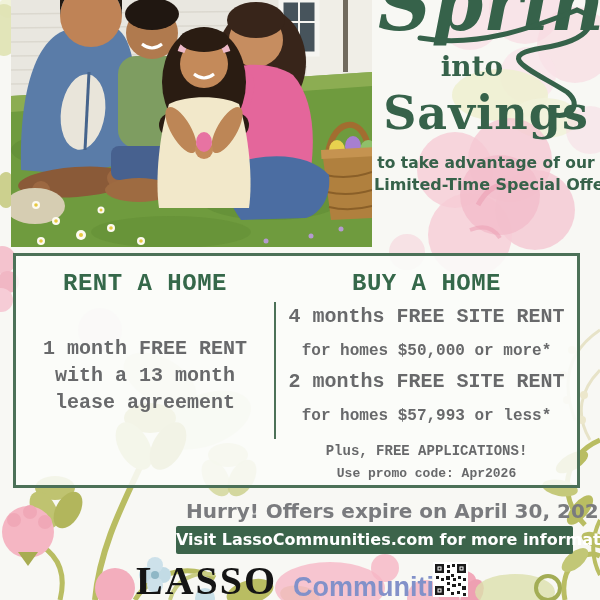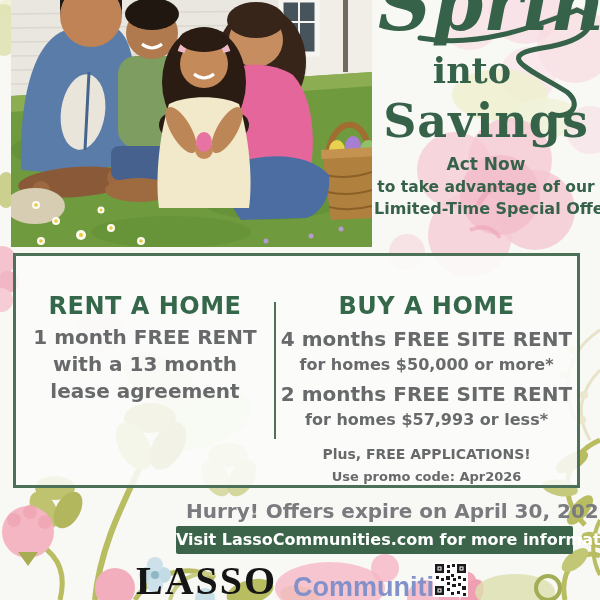--- a/index.html
+++ b/index.html
@@ -12,53 +12,53 @@
   .photo{position:absolute;left:11px;top:0;width:361px;height:247px;z-index:2;overflow:hidden;}
   
   .headline{position:absolute;left:372px;top:0;width:228px;height:250px;z-index:2;}
   .spring-svg{position:absolute;left:0;top:0;overflow:hidden;}
   .spring-text{
     font-family:"DejaVu Serif",serif;font-style:italic;font-weight:bold;
     fill:var(--green-dark,#36624a);
   }
   .into{
     position:absolute;left:0;top:50px;width:200px;text-align:center;
-    font-family:"DejaVu Serif",serif;font-weight:bold;font-size:35px;
+    font-family:"DejaVu Serif",serif;font-weight:bold;font-size:28px;
     color:var(--green-dark,#36624a);
   }
   .savings{
-    position:absolute;left:0;top:94px;width:228px;text-align:center;
+    position:absolute;left:0;top:86px;width:228px;text-align:center;
     font-family:"DejaVu Serif",serif;font-weight:bold;font-size:46px;
     letter-spacing:1px;color:var(--green-dark,#36624a);
   }
   .cta{
     position:absolute;left:2px;top:152px;width:224px;text-align:center;
     color:var(--green-dark,#36624a);font-weight:bold;
   }
   .cta-1{font-size:17px;line-height:24px;}
   .cta-2{font-size:15.5px;line-height:22px;}
   .cta-3{font-size:16px;line-height:22px;white-space:nowrap;}
   
   .offer-box{
     position:absolute;left:13px;top:253px;width:567px;height:235px;z-index:2;
     box-sizing:border-box;border:3px solid var(--green-border,#4c7158);
     background:rgba(251,252,249,0.88);display:flex;
   }
-  .col{box-sizing:border-box;padding-top:28px;text-align:center;}
+  .col{box-sizing:border-box;padding-top:6px;text-align:center;font-family:Liberation Mono, monospace;}
   .col-rent{width:258px;}
   .col-buy{flex:1;text-align:center;}
   .divider{width:2px;background:var(--green-border,#4c7158);margin:46px 0 46px 0;}
   .sec-title{
     font-size:24px;font-weight:bold;letter-spacing:0.5px;
     color:var(--green-heading,#35684a);margin-top:8px;
   }
   .gray{color:var(--text-gray,#68696b);font-weight:bold;}
-  .rent-body{margin-top:4px;font-size:20px;line-height:27px;}
+  .rent-body{margin-top:38px;font-size:20px;line-height:27px;}
   .offer-main{font-size:20px;line-height:25px;margin-top:7px;}
-  .offer-sub{font-size:16px;line-height:21px;margin-top:2px;}
+  .offer-sub{font-size:16px;line-height:21px;margin-top:12px;}
   .offer-or{font-size:17px;line-height:22px;margin-top:3px;}
   .plus-line{font-size:14px;line-height:23px;margin-top:13px;}
   .promo-line{font-size:13px;line-height:17px;margin-top:2px;}
   
   .urgency{
     position:absolute;left:186px;top:499px;width:400px;text-align:center;z-index:2;
     font-size:20px;font-weight:bold;color:var(--urgency-gray,#7a7b7e);white-space:nowrap;
   }
   .visit-button{
     position:absolute;left:176px;top:526px;width:397px;height:28px;z-index:2;
@@ -267,21 +267,20 @@
 
   <div class="headline">
     <svg class="spring-svg" width="228" height="135" viewBox="0 0 228 135">
       <text class="spring-text" x="6" y="30" font-size="74">Spring</text>
       <path d="M48,38 C105,48 160,28 205,10" stroke="#36624a" stroke-width="5" fill="none" stroke-linecap="round"></path>
       <path d="M205,10 C228,18 222,40 170,48 C120,56 160,70 195,92 C212,106 196,120 180,114" stroke="#36624a" stroke-width="5" fill="none" stroke-linecap="round"></path>
     </svg>
     <div class="into">into</div>
     <div class="savings">Savings</div>
     <div class="cta">
-      <div class="cta-1">Act Now</div>
       <div class="cta-2">to take advantage of our</div>
       <div class="cta-3">Limited-Time Special Offer!</div>
     </div>
   </div>
 
   <div class="offer-box">
     <div class="col col-rent">
       <div class="sec-title">RENT A HOME</div>
       <div class="rent-body gray">
         <div>1 month FREE RENT</div>

